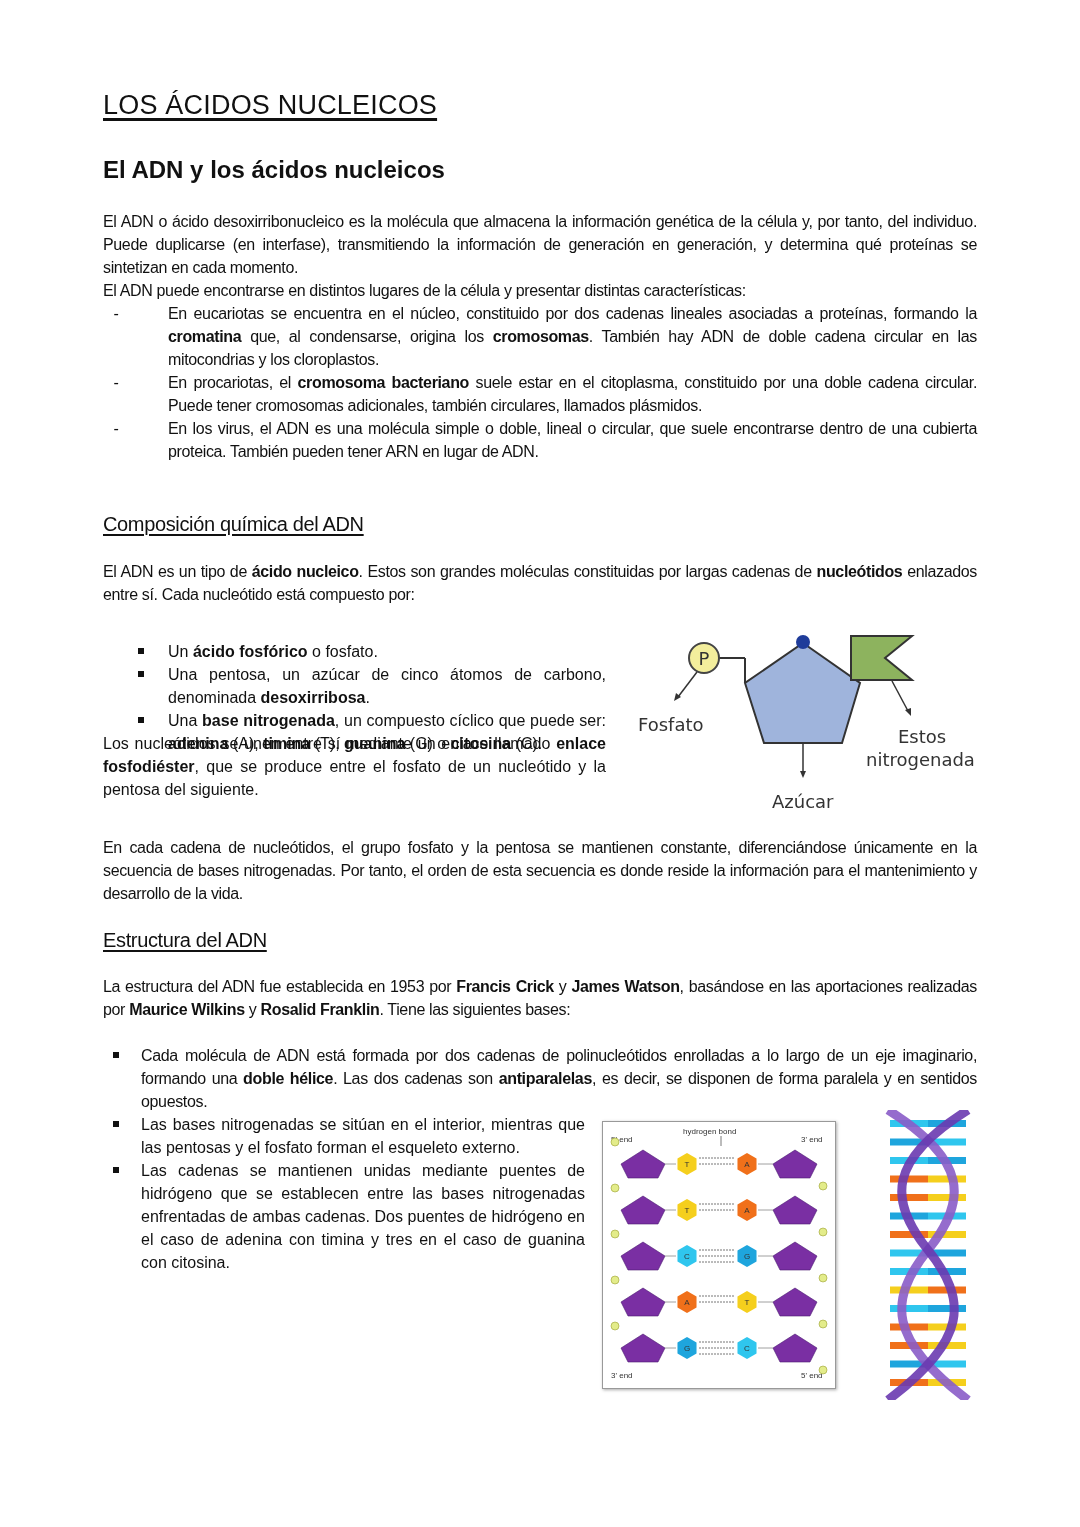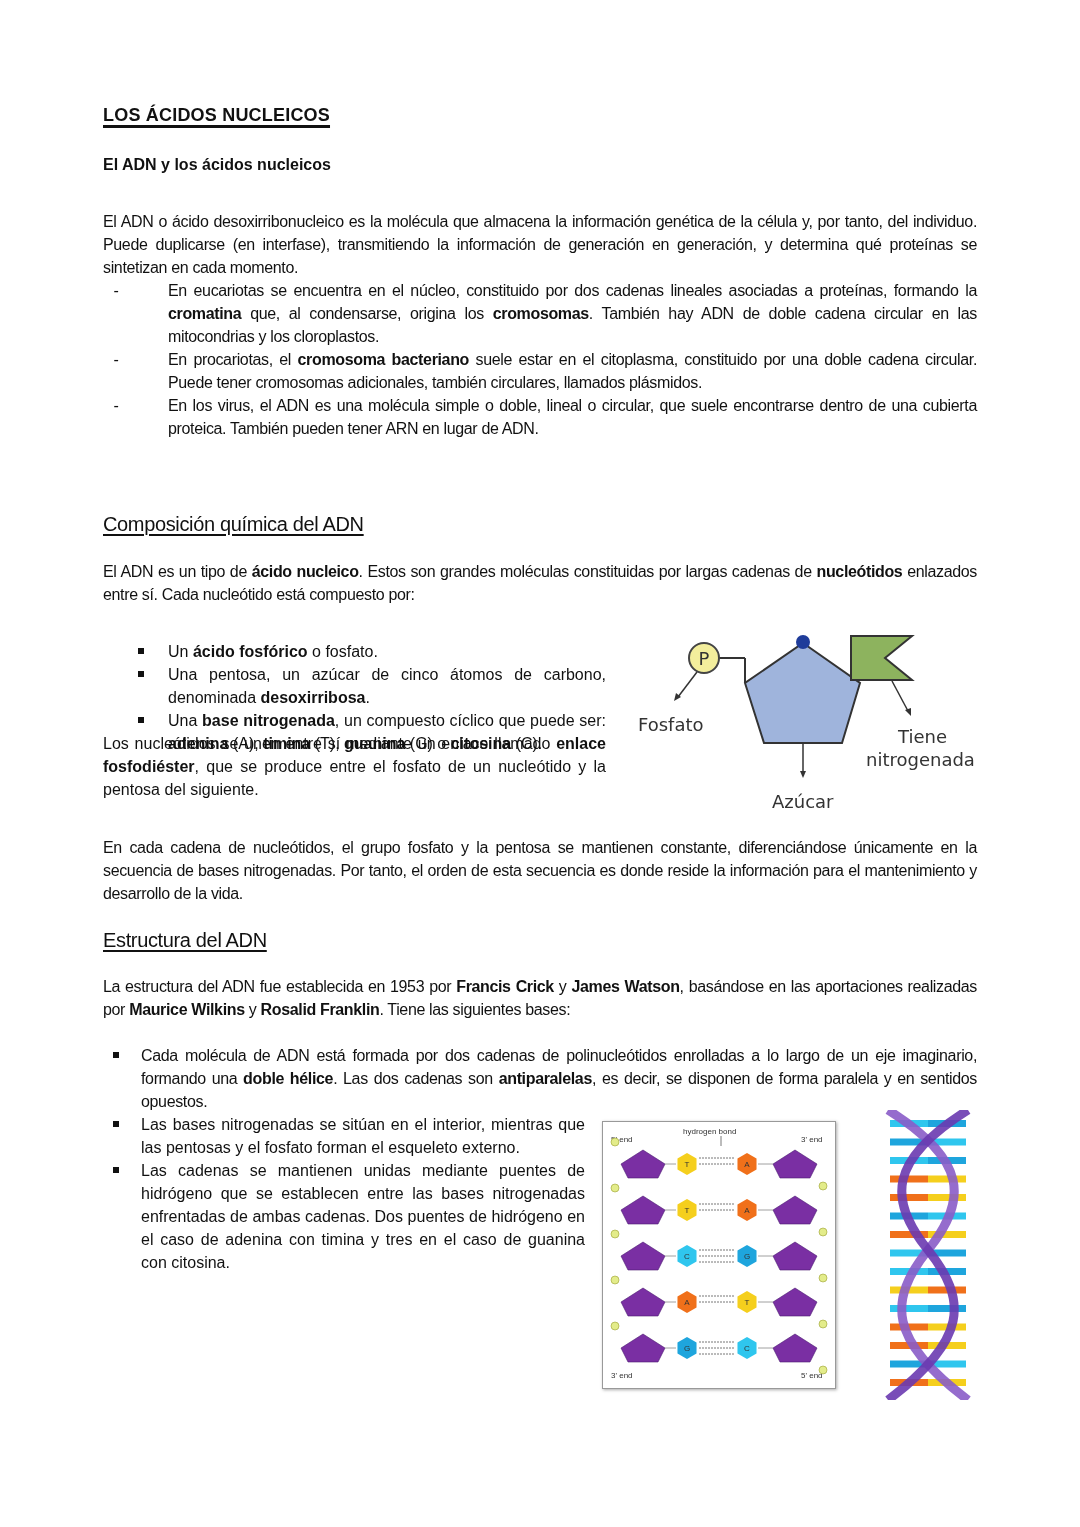--- a/index.html
+++ b/index.html
@@ -1,38 +1,39 @@
 <!DOCTYPE html>
 <html><head>
 <meta charset="utf-8">
 <style>
   html, body { margin:0; padding:0; background:#ffffff; }
   body { width:1080px; height:1527px; position:relative; overflow:hidden;
          font-family:"Liberation Sans", sans-serif; color:#111; }
   .abs { position:absolute; }
-  .h1 { left:103px; top:105px; font-size:18px; font-weight:bold; text-decoration:underline; text-decoration-thickness:3px; text-underline-offset:4px; letter-spacing:0.2px; }
-  .h2 { left:103px; top:156px; font-size:16px; font-weight:bold; }
+  .h1 { left:103px; top:90px; font-size:27px; font-weight:normal; text-decoration:underline; text-decoration-thickness:3px; text-underline-offset:4px; letter-spacing:0.2px; }
+  .h2 { left:103px; top:156px; font-size:24px; font-weight:bold; }
   .h3 { font-size:20px; font-weight:normal; text-decoration:underline; text-decoration-thickness:2px; text-underline-offset:3px; }
   .p { font-size:16px; line-height:23px; text-align:justify; }
   .narrow { font-family:"Liberation Sans", sans-serif; font-stretch:condensed; letter-spacing:-0.35px; }
   .li { position:relative; }
   .dash { position:absolute; left:-62px; top:0; width:20px; text-align:center; }
   .sq { position:absolute; width:6px; height:6px; background:#111; }
   b { font-weight:bold; }
   .label { font-family:"DejaVu Sans", sans-serif; font-size:18px; color:#333; }
   .tiny { font-family:"Liberation Sans", sans-serif; font-size:8px; fill:#333; }
 </style>
 </head>
 <body>
 
 <div class="abs h1">LOS ÁCIDOS NUCLEICOS</div>
 <div class="abs h2">El ADN y los ácidos nucleicos</div>
 
 <div class="abs p narrow" style="left:103px; top:210px; width:874px;">
   <div>El ADN o ácido desoxirribonucleico es la molécula que almacena la información genética de la célula y, por tanto, del individuo. Puede duplicarse (en interfase), transmitiendo la información de generación en generación, y determina qué proteínas se sintetizan en cada momento.</div>
+  <div style="text-align:left;">El ADN puede encontrarse en distintos lugares de la célula y presentar distintas características:</div>
   <div style="padding-left:65px;">
     <div class="li">
       <span class="dash">-</span>
       <span>En eucariotas se encuentra en el núcleo, constituido por dos cadenas lineales asociadas a proteínas, formando la </span><b>cromatina</b><span> que, al condensarse, origina los </span><b>cromosomas</b><span>. También hay ADN de doble cadena circular en las mitocondrias y los cloroplastos.</span>
     </div>
     <div class="li">
       <span class="dash">-</span>
       <span>En procariotas, el </span><b>cromosoma bacteriano</b><span> suele estar en el citoplasma, constituido por una doble cadena circular. Puede tener cromosomas adicionales, también circulares, llamados plásmidos.</span>
     </div>
     <div class="li">
@@ -80,21 +81,21 @@
     <text x="74" y="40" text-anchor="middle" font-family="DejaVu Sans, sans-serif" font-size="18" fill="#333">P</text>
     <line x1="67" y1="47" x2="48" y2="72" stroke="#333" stroke-width="1.5"></line>
     <polygon points="44,76 46,68 51,72" fill="#333"></polygon>
     <line x1="173" y1="118" x2="173" y2="148" stroke="#333" stroke-width="1.5"></line>
     <polygon points="173,153 170,146 176,146" fill="#333"></polygon>
     <line x1="262" y1="56" x2="278" y2="86" stroke="#333" stroke-width="1.5"></line>
     <polygon points="281,91 275,85 281,83" fill="#333"></polygon>
   </svg>
   <div class="abs label" style="left:8px; top:89px;">Fosfato</div>
   <div class="abs label" style="left:142px; top:166px;">Azúcar</div>
-  <div class="abs label" style="left:268px; top:101px;">Tiene</div>
+  <div class="abs label" style="left:268px; top:101px;">Estos</div>
   <div class="abs label" style="left:236px; top:124px;">nitrogenada</div>
 </div>
 
 <div class="abs h3 narrow" style="left:103px; top:929px;">Estructura del ADN</div>
 
 <div class="abs p narrow" style="left:103px; top:975px; width:874px;">
   <span>La estructura del ADN fue establecida en 1953 por </span><b>Francis Crick</b><span> y </span><b>James Watson</b><span>, basándose en las aportaciones realizadas por </span><b>Maurice Wilkins</b><span> y </span><b>Rosalid Franklin</b><span>. Tiene las siguientes bases:</span>
 </div>
 
 <div class="abs p narrow" style="left:141px; top:1044px; width:836px;">

